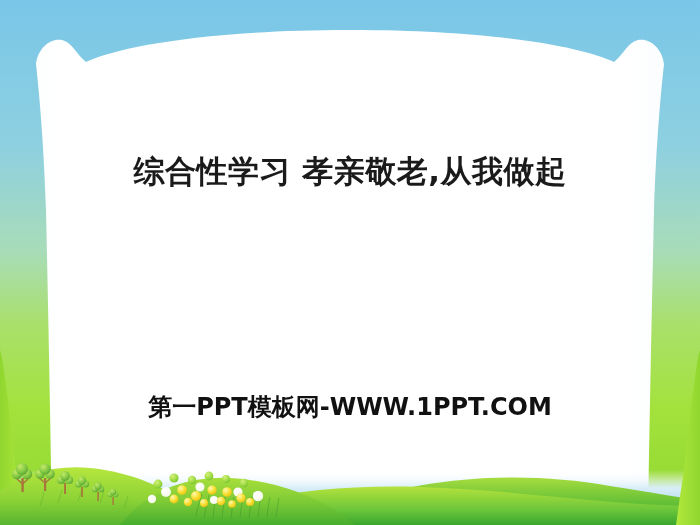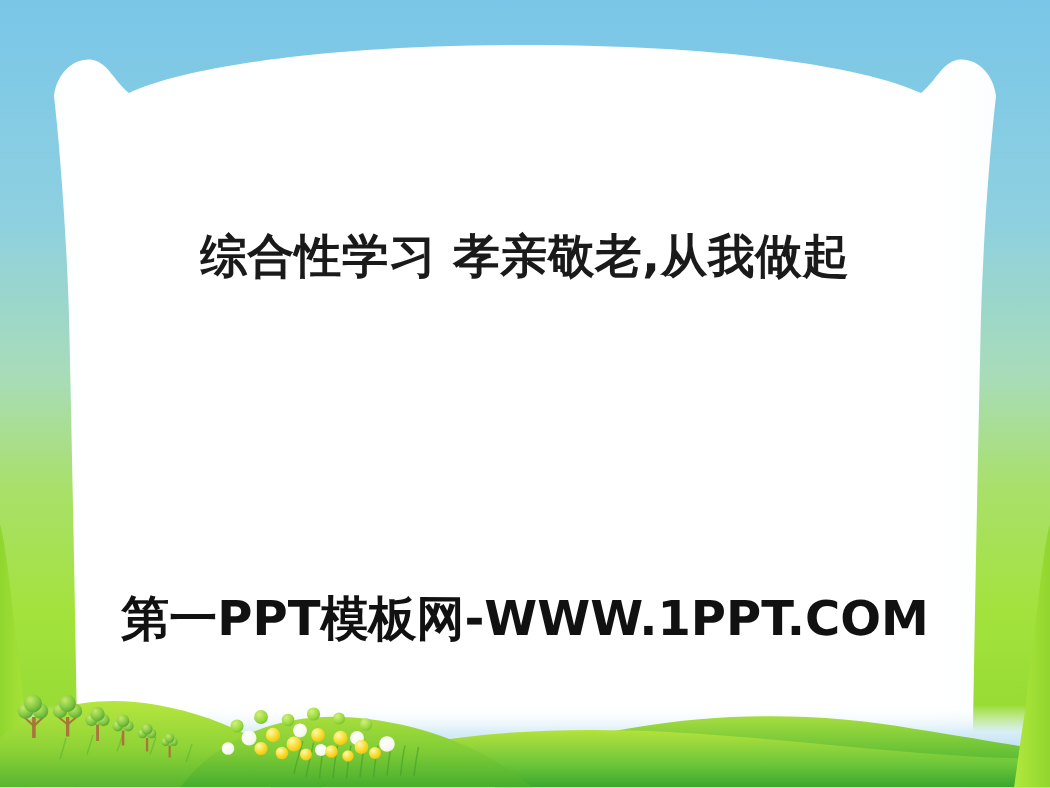--- a/index.html
+++ b/index.html
@@ -6,21 +6,21 @@
     margin: 0;
     padding: 0;
     background: #ffffff;
   }
   #slide {
     position: relative;
     width: 700px;
     height: 525px;
     overflow: hidden;
     font-family: "Liberation Sans", "DejaVu Sans", sans-serif;
-    background: #fef9c3;
+    background: #fca5a5;
   }
   .layer {
     position: absolute;
     left: 0;
     top: 0;
     width: 700px;
     height: 525px;
   }
   .layer svg { display: block; }
 
@@ -40,21 +40,21 @@
     font-family: "DejaVu Sans", "Liberation Sans", sans-serif;
   }
 
   
   #footer-text {
     position: absolute;
     left: 0;
     top: 391px;
     width: 700px;
     text-align: center;
-    font-size: 32px;
+    font-size: 24px;
     font-weight: bold;
     color: #111111;
     letter-spacing: 0px;
     white-space: nowrap;
     font-family: "DejaVu Sans", "Liberation Sans", sans-serif;
   }
 </style>
 </head>
 <body>
 

